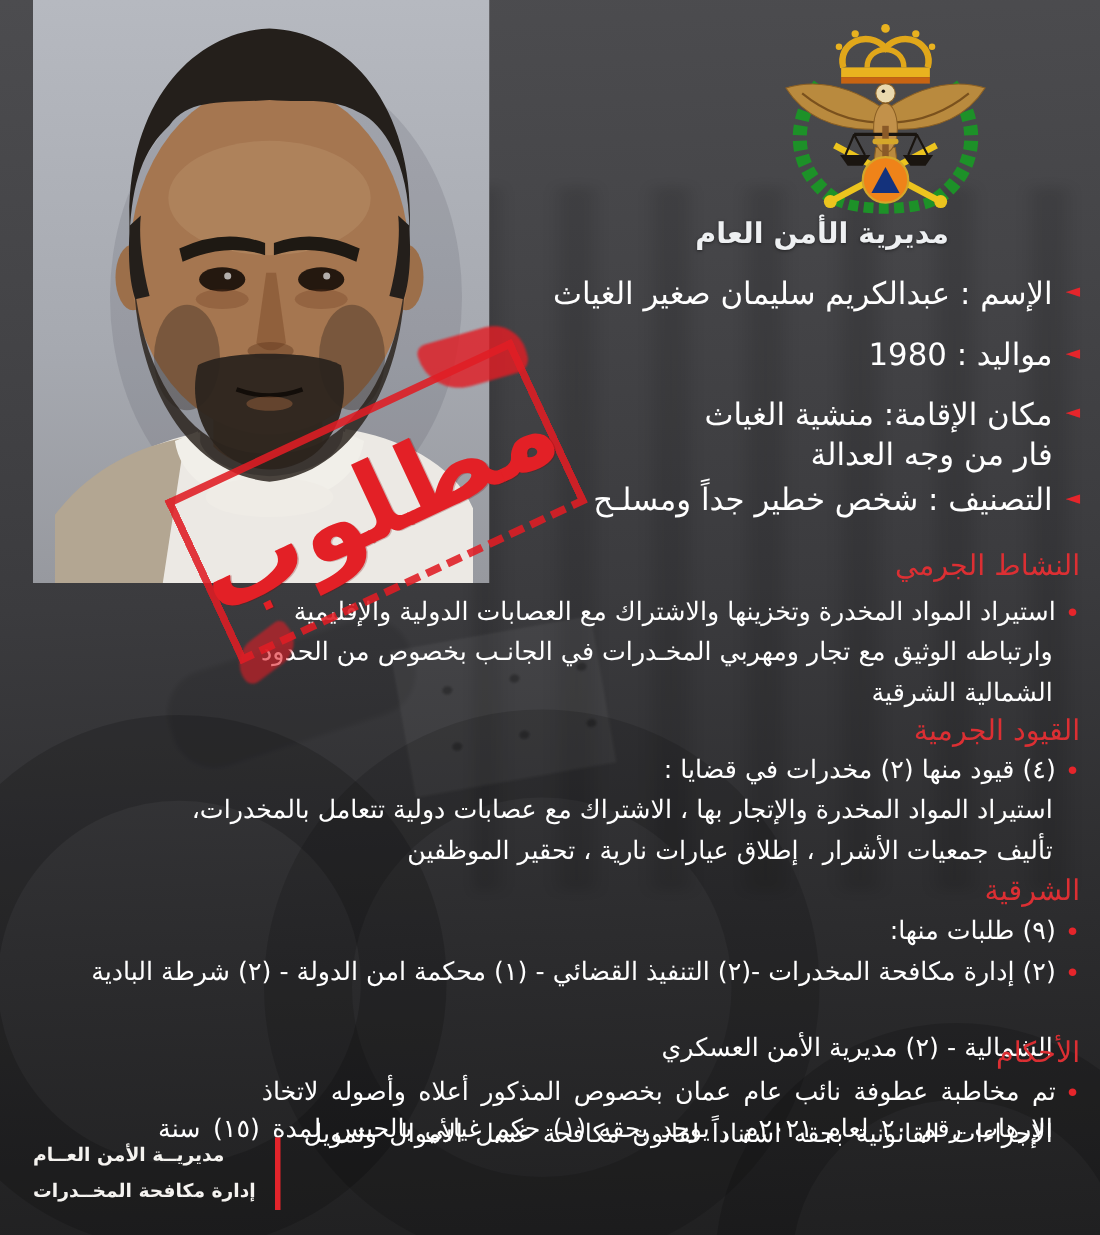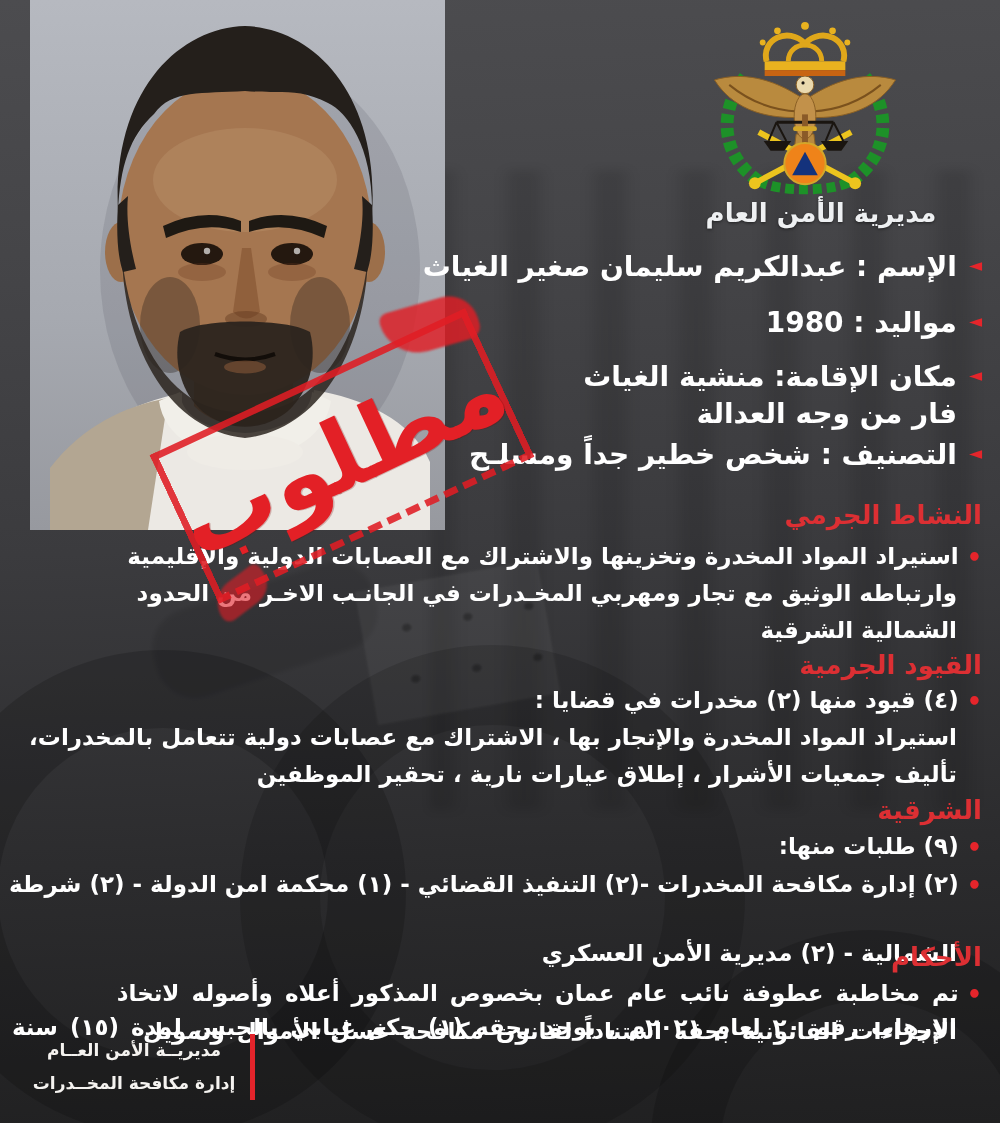--- a/index.html
+++ b/index.html
@@ -42,37 +42,37 @@
   }
   .stamp-text{font-size:96px;font-weight:bold;letter-spacing:4px;direction:rtl;
     text-shadow:1px 1px 0 rgba(120,0,0,0.25);}
   .stamp::after{content:"";position:absolute;right:-16px;top:-30px;width:96px;height:48px;
     background:rgba(224,29,36,0.82);transform:rotate(9deg);border-radius:10px 34px 14px 44px;filter:blur(1px);}
   .stamp::before{content:"";position:absolute;left:-12px;bottom:-24px;width:60px;height:34px;
     background:rgba(224,29,36,0.6);transform:rotate(-12deg);border-radius:30px 8px 26px 10px;filter:blur(1px);}
   
   .emblem{position:absolute;left:700px;top:16px;width:210px;height:182px;}
   .emblem-caption{
-    position:absolute;left:676px;top:198px;width:290px;text-align:center;
+    position:absolute;left:632px;top:198px;width:290px;text-align:left;
     color:#eef0f2;font-size:26px;font-weight:bold;direction:rtl;letter-spacing:1px;
     text-shadow:0 1px 3px rgba(0,0,0,0.5);
   }
   
   .text-col{position:absolute;left:15px;right:18px;top:0;bottom:0;direction:rtl;z-index:4;}
-  .tline{position:absolute;right:0;white-space:nowrap;color:#ffffff;font-weight:bold;}
+  .tline{position:absolute;right:0;white-space:nowrap;color:#ffffff;font-weight:normal;}
   .detail{font-size:28px;}
   .sec-title{font-size:26px;color:#dc2f33;}
   .body{font-size:23px;}
   .indent{padding-right:25px;}
   .just{word-spacing:4px;}
   .tri{color:#e5252b;font-size:17px;margin-left:12px;vertical-align:middle;display:inline-block;transform:translateY(-3px);}
   .dot{color:#e5252b;font-size:24px;margin-left:8px;vertical-align:middle;}
   
   .footer-unit{
-    position:absolute;left:30px;top:1034px;width:208px;direction:rtl;text-align:center;
+    position:absolute;left:30px;top:1034px;width:208px;direction:rtl;text-align:left;
     border-right:5px solid #e3242b;padding-right:12px;color:#f5f3f0;
     font-size:17px;font-weight:bold;line-height:1.95;z-index:4;
   }
 </style>
 </head>
 <body>
 
 <div class="poster">
 
   <div class="bars"></div>
@@ -187,21 +187,21 @@
   <div class="text-col">
 
     <div class="tline detail" style="top:250px"><span class="tri">◄</span><span>الإسم : عبدالكريم سليمان صغير الغياث</span></div>
     <div class="tline detail" style="top:306px"><span class="tri">◄</span><span>مواليد : 1980</span></div>
     <div class="tline detail indent" style="top:397px"><span>فار من وجه العدالة</span></div>
     <div class="tline detail" style="top:360px"><span class="tri">◄</span><span>مكان الإقامة:  منشية الغياث</span></div>
     <div class="tline detail" style="top:438px"><span class="tri">◄</span><span>التصنيف : شخص خطير جداً ومسلـح</span></div>
 
     <div class="tline sec-title" style="top:500px">النشاط الجرمي</div>
     <div class="tline body" style="top:543px"><span class="dot">•</span><span>استيراد المواد المخدرة وتخزينها والاشتراك مع العصابات الدولية والإقليمية</span></div>
-    <div class="tline body indent" style="top:580px">وارتباطه الوثيق مع تجار ومهربي المخـدرات في الجانـب الاخـر من الحدود</div>
+    <div class="tline body indent" style="top:580px">وارتباطه الوثيق مع تجار ومهربي المخـدرات في الجانـب بخصوص من الحدود</div>
     <div class="tline body indent" style="top:617px">الشمالية الشرقية</div>
 
     <div class="tline sec-title" style="top:650px">القيود الجرمية</div>
     <div class="tline body" style="top:687px"><span class="dot">•</span><span>(٤) قيود منها (٢) مخدرات في قضايا :</span></div>
     <div class="tline body indent" style="top:761px">تأليف جمعيات الأشرار ، إطلاق عيارات نارية ، تحقير الموظفين</div>
     <div class="tline body indent" style="top:724px">استيراد المواد المخدرة والإتجار بها ، الاشتراك مع عصابات دولية تتعامل بالمخدرات،</div>
 
     <div class="tline sec-title" style="top:795px">الشرقية</div>
     <div class="tline body" style="top:833px"><span class="dot">•</span><span>(٩) طلبات منها:</span></div>
     <div class="tline body" style="top:871px"><span class="dot">•</span><span>(٢) إدارة مكافحة المخدرات -(٢) التنفيذ القضائي - (١) محكمة امن الدولة  - (٢) شرطة البادية</span></div>

